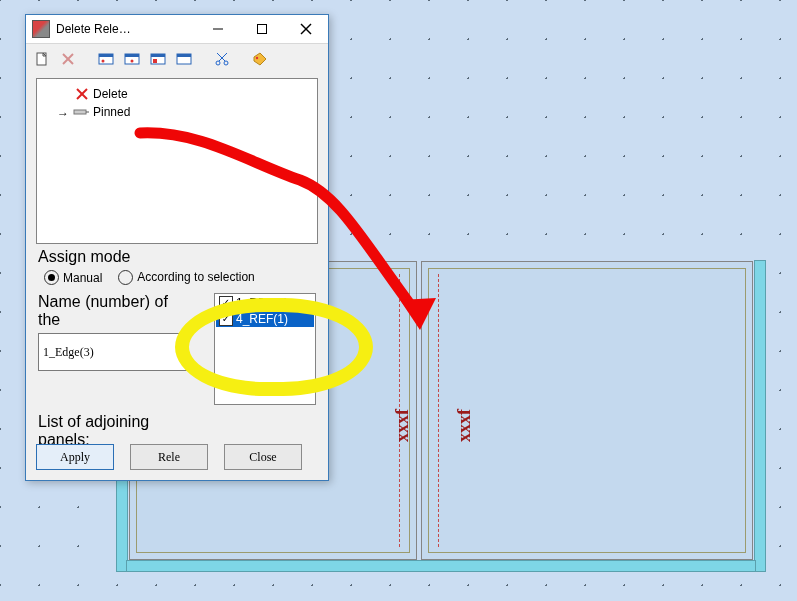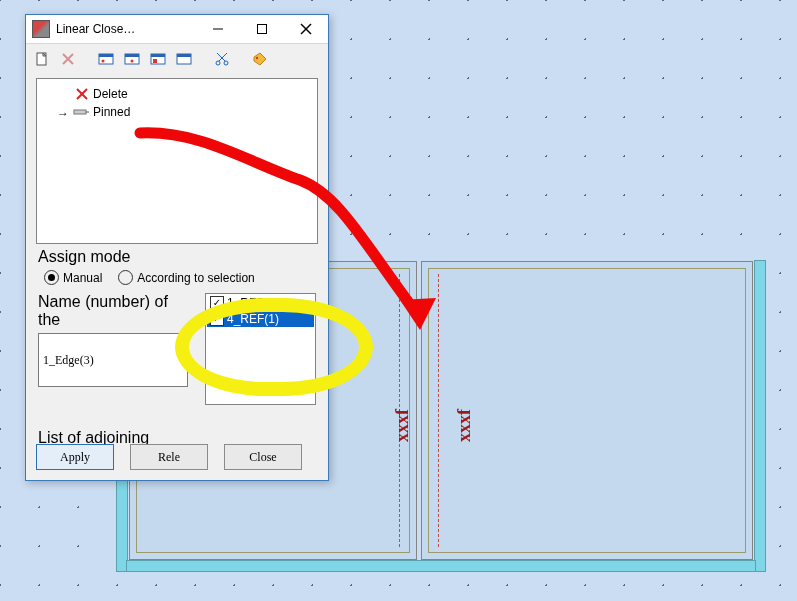--- a/index.html
+++ b/index.html
@@ -21,23 +21,23 @@
 .tool svg{display:block}
 .sep{width:6px}
 .treebox{margin:4px 10px;height:152px;background:#fff;border:1px solid #838383;padding:6px 20px}
 .treeitem{display:flex;align-items:center;gap:4px;height:18px}
 .treeitem .lbl{font-size:12px}
 .arrow-left{font-weight:bold}
 .section-label{margin:4px 12px;font-size:16px}
 .radio-row{display:flex;align-items:center;gap:16px;margin:2px 18px 8px}
 .radio{width:13px;height:13px;border:1px solid #333;border-radius:50%;display:inline-flex;align-items:center;justify-content:center;margin-right:4px}
 .radio.checked::after{content:"";width:7px;height:7px;background:#000;border-radius:50%}
-.row2{display:flex;margin:0 12px;gap:17px}
+.row2{display:flex;margin:0 12px;gap:26px}
 .col-left{flex:0 0 150px}
-.name-input{width:140px;height:20px;border:1px solid #7a7a7a;background:#fff;padding:16px 4px;font:12px "Segoe UI"}
+.name-input{width:140px;height:20px;border:1px solid #7a7a7a;background:#fff;padding:8px 4px;font:12px "Segoe UI"}
 .listbox{flex:1;height:108px;background:#fff;border:1px solid #838383;padding:1px}
 .listitem{display:flex;align-items:center;height:16px}
 .listitem.sel{background:#0a63c7;color:#fff}
 .chk{width:12px;height:12px;border:1px solid #333;margin:0 3px;display:inline-flex;align-items:center;justify-content:center;background:#fff;color:#000;font-size:10px;line-height:10px}
 .btnrow{position:absolute;bottom:10px;left:10px;right:26px;display:flex;gap:16px}
 .btn{flex:1;height:24px;border:1px solid #8a8a8a;background:#e9e9e9;font:12px "Segoe UI";display:flex;align-items:center;justify-content:center}
 .btn.primary{border:1px solid #2b6fb5;background:#e4eef9}
 
 .highlight{position:absolute;border:14px solid #f6ef12;border-radius:50%/55%;pointer-events:none}
 .red-stroke{position:absolute;pointer-events:none}
@@ -60,21 +60,21 @@
   <div class="panel" style="left:421px;top:261px;width:330px;height:297px">
     <div class="panel-inner"></div>
     <div class="dash-v" style="left:16px"></div>
     <div class="vlabel" style="left:32px;top:180px">xxxf</div>
   </div>
 </div>
 
 <div class="window">
   <div class="titlebar">
     <div class="ico"></div>
-    <div class="title">Linear Close…</div>
+    <div class="title">Delete Rele…</div>
     <div class="spacer"></div>
     <div class="tbtn">
         <svg width="12" height="12">
           <line x1="1" y1="6" x2="11" y2="6" stroke="#000" stroke-width="1"></line>
         </svg>
       </div>
     <div class="tbtn">
         <svg width="12" height="12">
           <rect x="1.5" y="1.5" width="9" height="9" fill="none" stroke="#000"></rect>
         </svg>
@@ -164,21 +164,21 @@
       <span class="lbl">Pinned</span>
     </div>
   </div>
 
   <div class="section-label">Assign mode</div>
   <div class="radio-row">
     <label style="display:flex;align-items:center">
         <span class="radio checked"></span>
         <span>Manual</span>
       </label>
-    <label style="display:flex;align-items:center">
+    <label style="display:flex;">
         <span class="radio"></span>
         <span>According to selection</span>
       </label>
   </div>
 
   <div class="row2">
     <div class="col-left">
       <div class="section-label" style="margin:0 0 4px">Name (number) of the</div>
       <input class="name-input" value="1_Edge(3)" style="">
       <div class="section-label" style="margin:42px 0 0">List of adjoining panels:</div>

